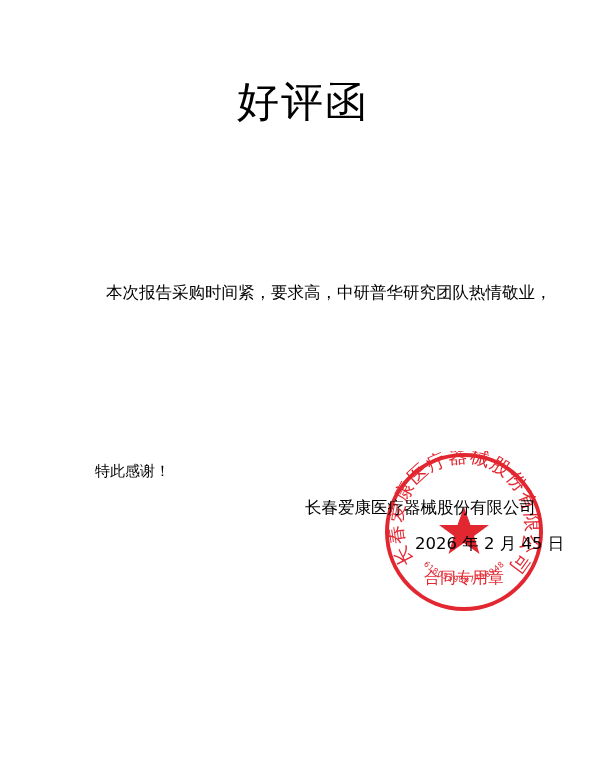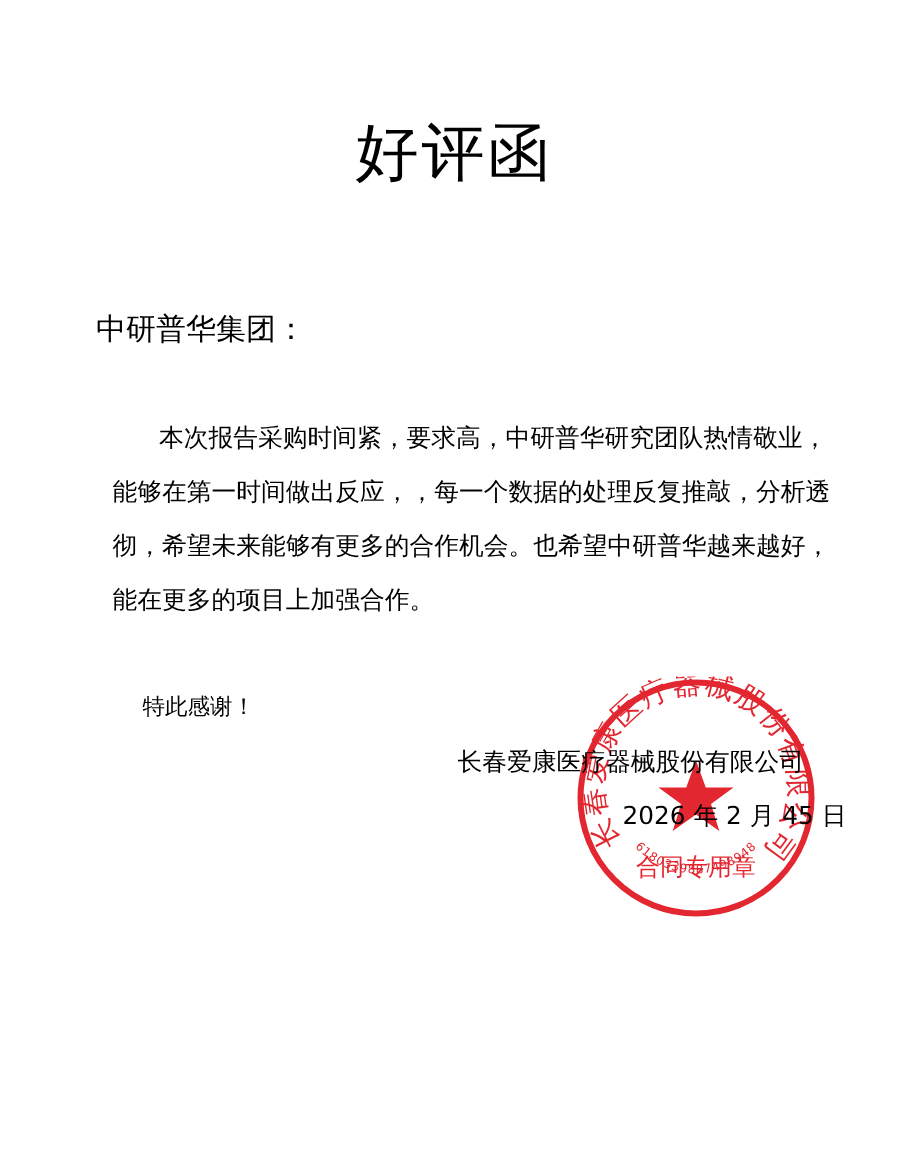--- a/index.html
+++ b/index.html
@@ -86,26 +86,22 @@
     }
     .stamp svg { width: 100%; height: 100%; display: block; }
   </style>
 </head>
 <body>
 
 <div class="page">
 
   <div class="title">好评函</div>
 
-  <div class="salutation">中研普华集团：</div>
 
   <div class="body-line l1">本次报告采购时间紧，要求高，中研普华研究团队热情敬业，</div>
-  <div class="body-line l2">能够在第一时间做出反应，，每一个数据的处理反复推敲，分析透</div>
-  <div class="body-line l3">彻，希望未来能够有更多的合作机会。也希望中研普华越来越好，</div>
-  <div class="body-line l4">能在更多的项目上加强合作。</div>
 
   <div class="thanks">特此感谢！</div>
 
   <div class="company">长春爱康医疗器械股份有限公司</div>
 
   <div class="date">
     <span>2026</span>
     <span>年</span>
     <span>2</span>
     <span>月</span>

